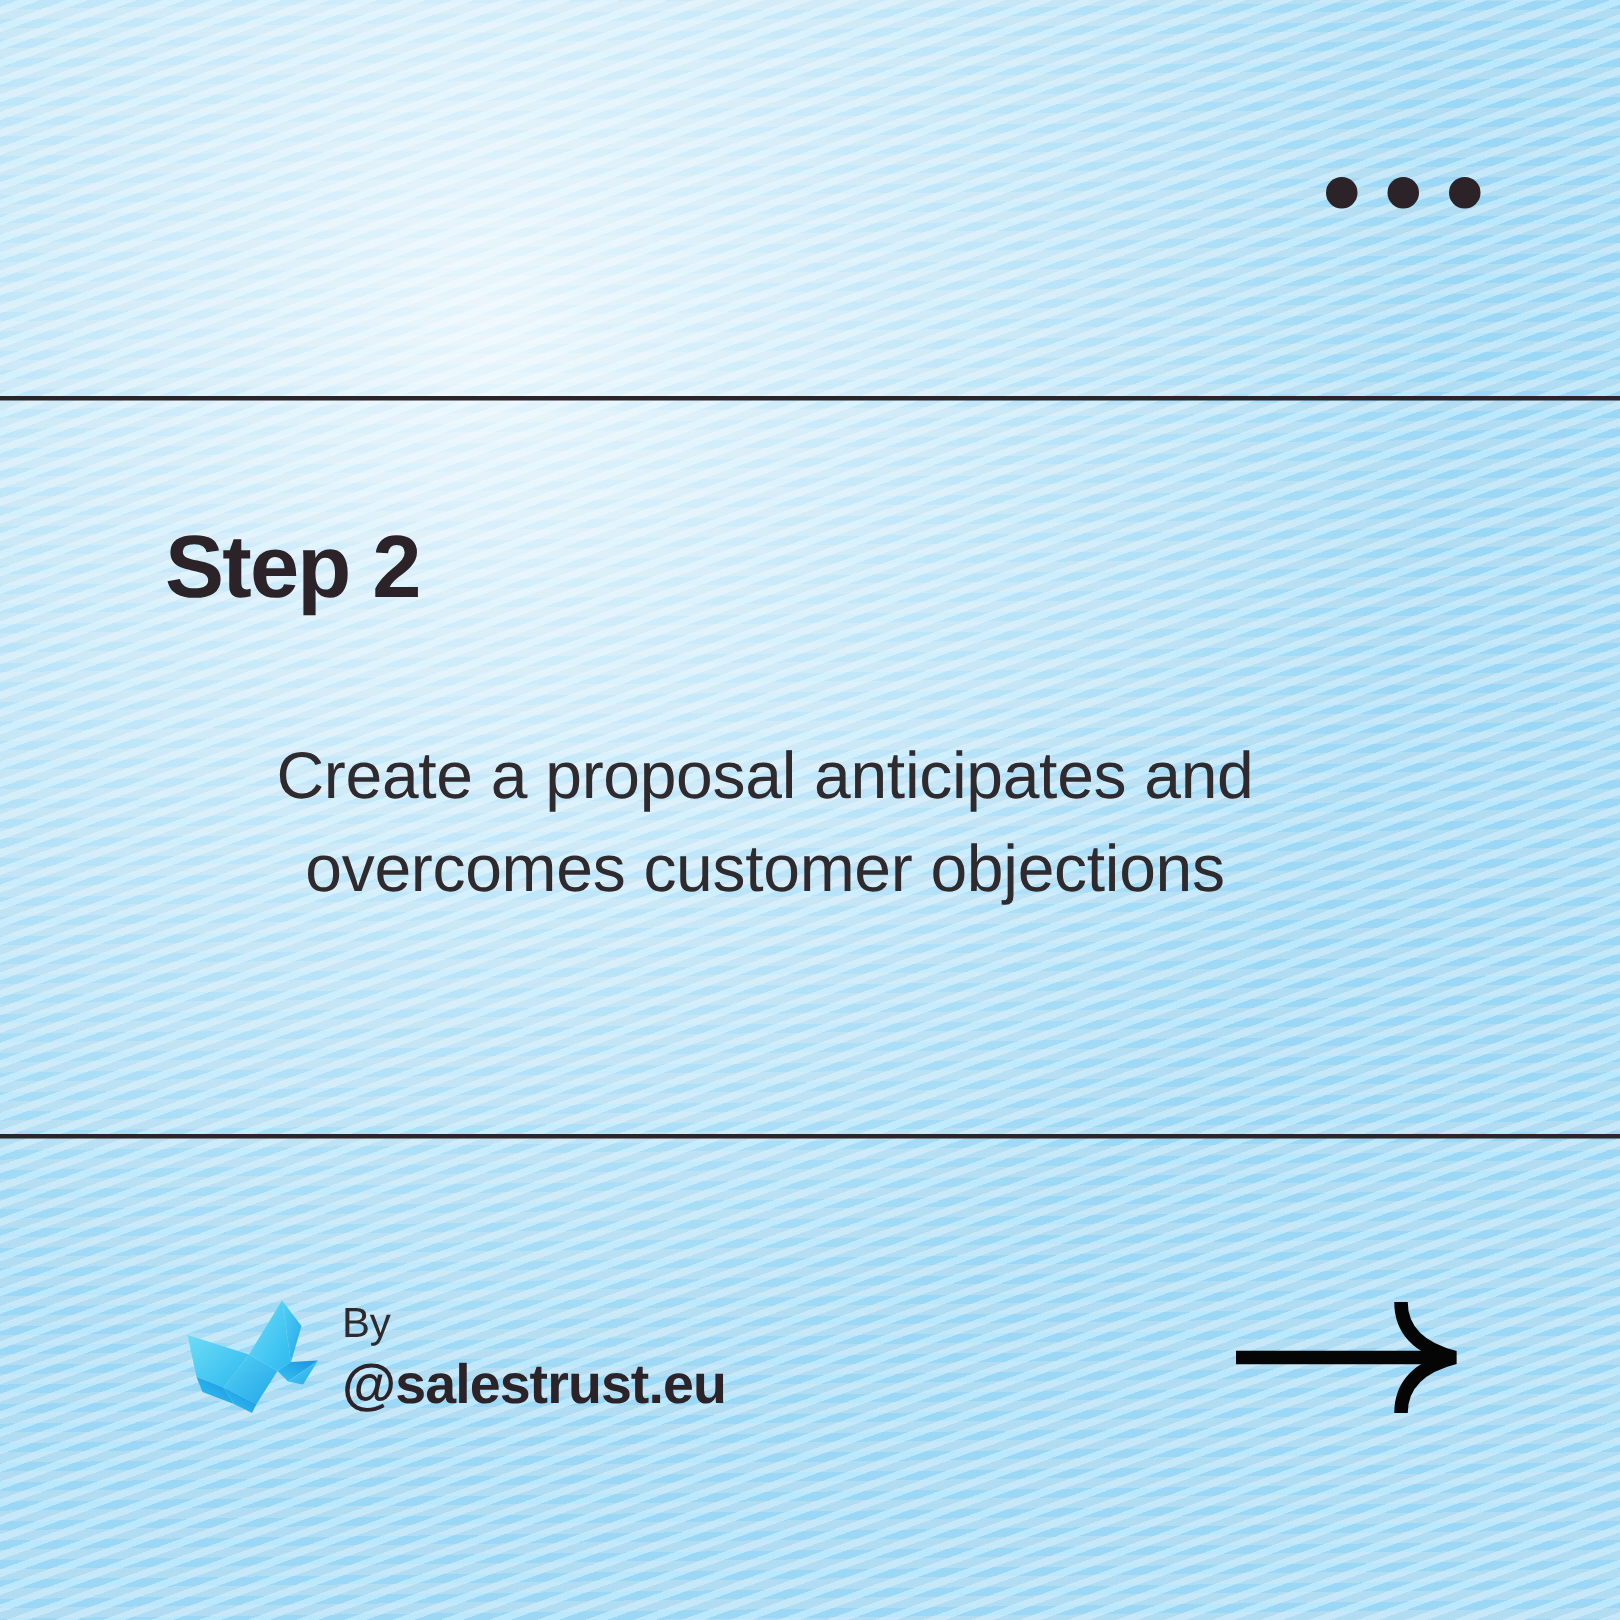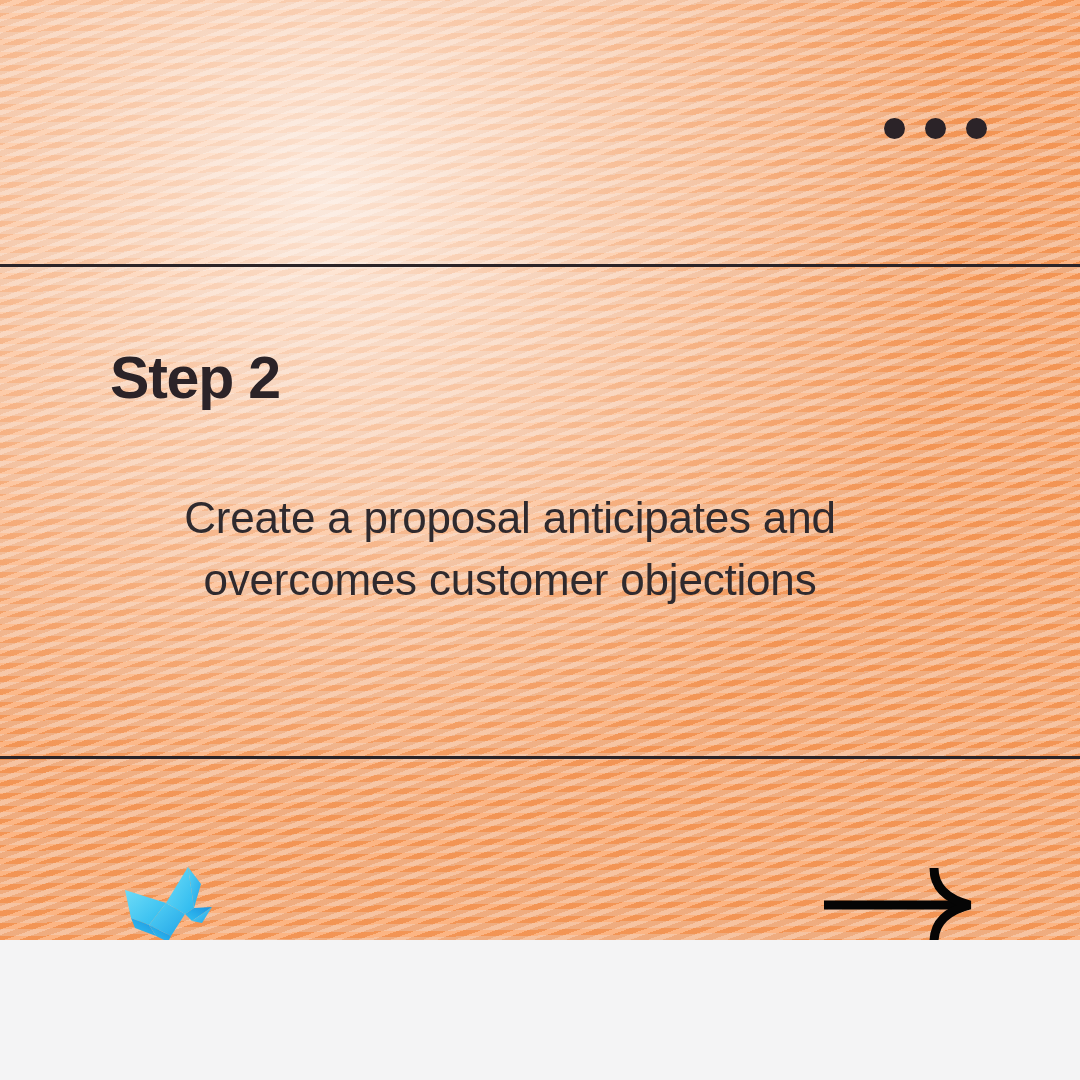--- a/index.html
+++ b/index.html
@@ -8,23 +8,23 @@
     background: #f4f4f5;
   }
   body {
     font-family: "Liberation Sans", sans-serif;
     -webkit-font-smoothing: antialiased;
   }
 
   #card {
     position: relative;
     width: 1080px;
-    height: 940px;
+    height: 1080px;
     overflow: hidden;
-    background: #f97316;
+    background: #7dd3fc;
   }
 
   
   .tex-diag {
     position: absolute;
     inset: 0;
     pointer-events: none;
     background-image: repeating-linear-gradient(
       -20deg,
       rgba(255,255,255,0.85) 0px,
@@ -188,20 +188,22 @@
       <path d="M27 63 L44 41 L63 52 L49 74 Z" fill="url(#cr3)"></path>
       <path d="M34 74 L27 63 L49 74 L46 80 Z" fill="url(#cr2)"></path>
 
       <path d="M44 41 L66 5 L72 46 L63 52 Z" fill="url(#cr1)"></path>
       <path d="M66 5 L79 22 L72 46 Z" fill="url(#cr3)"></path>
 
       <path d="M63 52 L72 46 L90 45 L70 59 Z" fill="url(#cr2)"></path>
       <path d="M70 59 L90 45 L80 61 Z" fill="url(#cr3)"></path>
     </svg>
     <div id="brand-text">
+      <span id="brand-by">By</span>
+      <span id="brand-handle">@salestrust.eu</span>
     </div>
   </div>
 
   <svg id="next-arrow" viewBox="0 0 156 86">
     <path d="M2 43 H140" stroke="#050505" stroke-width="9" fill="none" stroke-linecap="butt"></path>
     <path d="M112 6 Q112 34 148 43 Q112 52 112 80" stroke="#050505" stroke-width="9" fill="none" stroke-linecap="butt" stroke-linejoin="miter"></path>
   </svg>
 
 </div>
 

